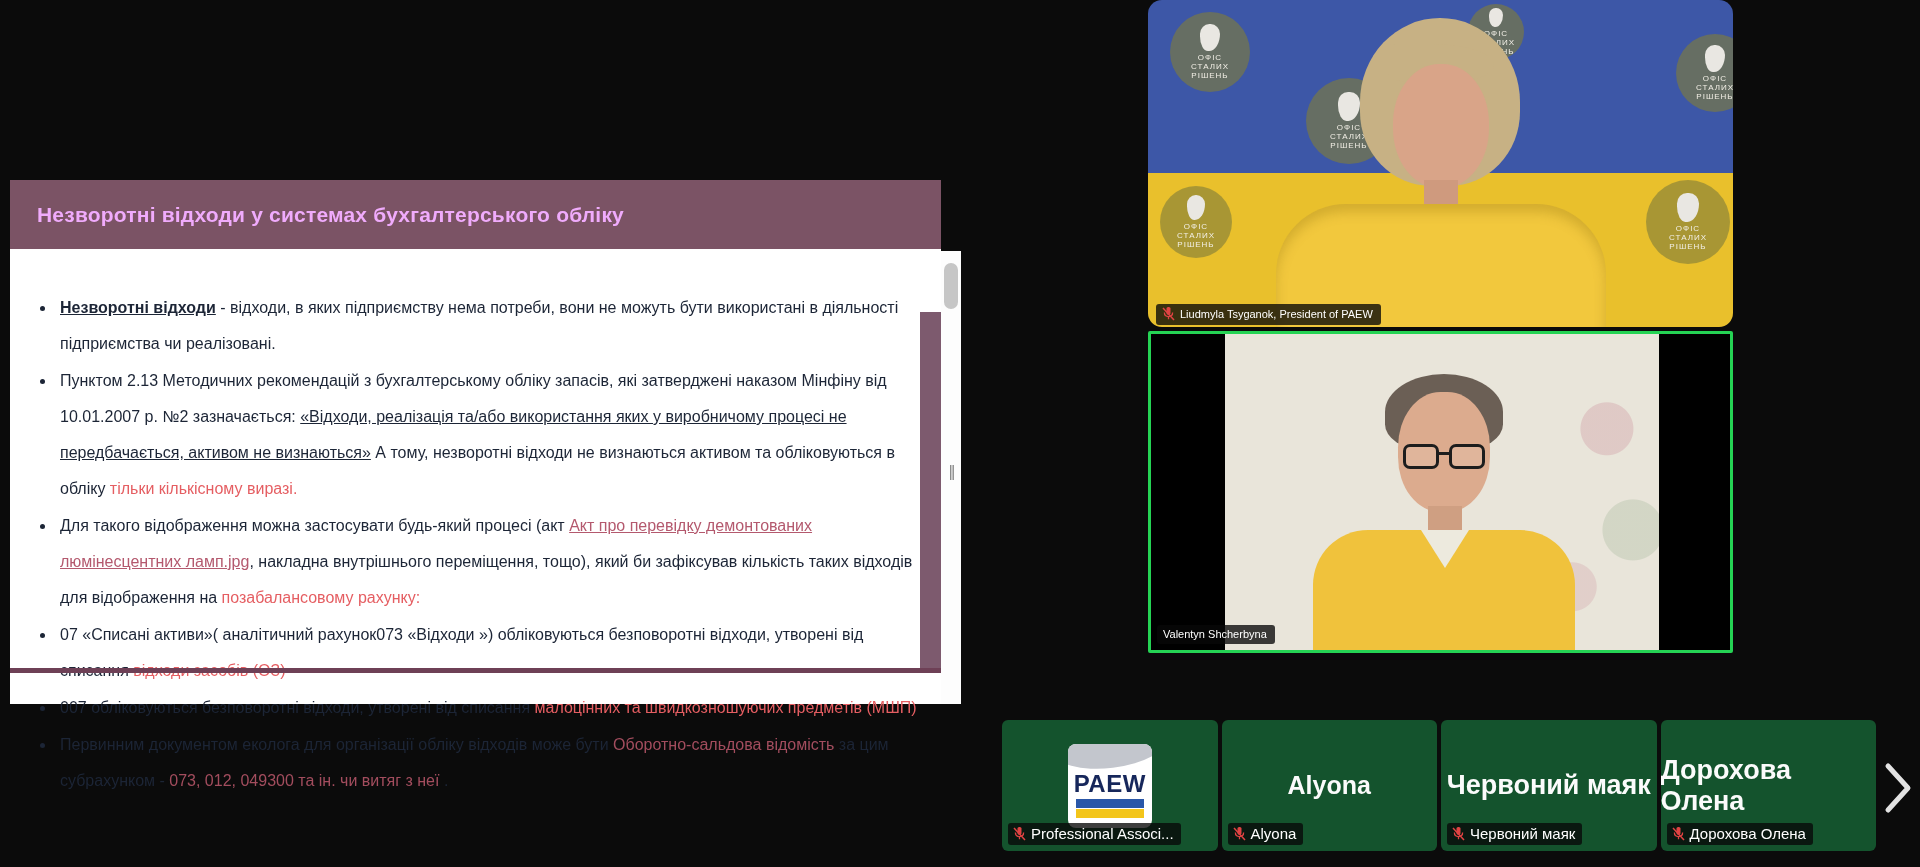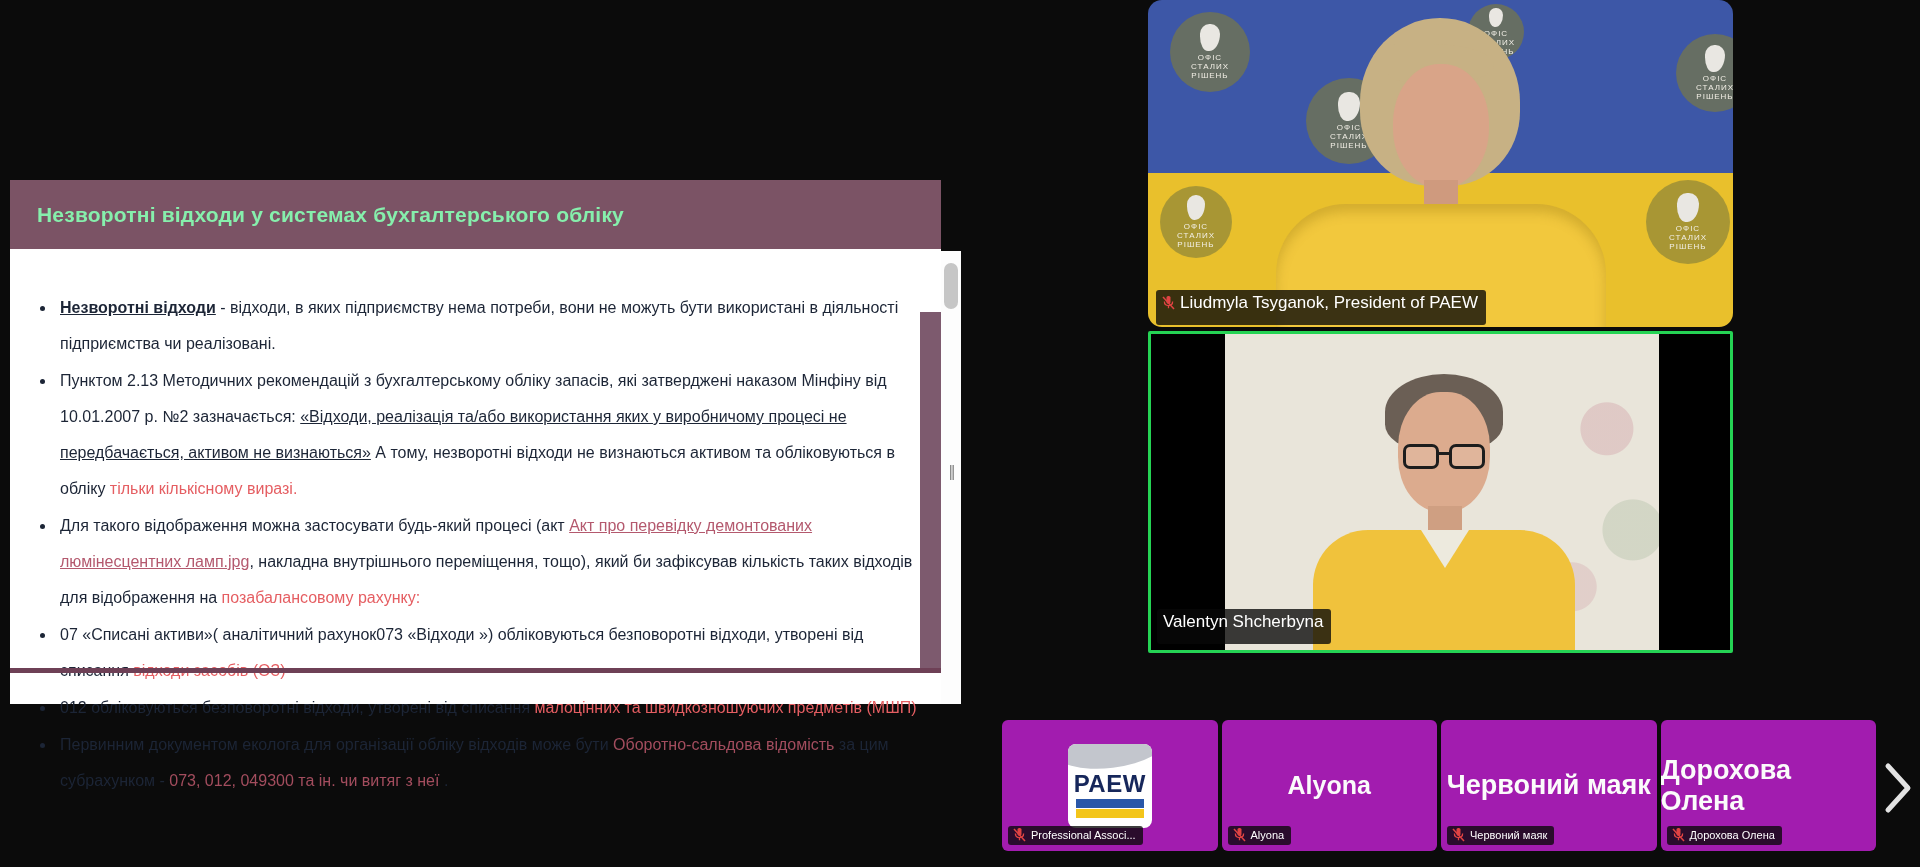--- a/index.html
+++ b/index.html
@@ -8,21 +8,21 @@
     --body-text:#1c2536;
   }
   *{margin:0;padding:0;box-sizing:border-box;}
   html,body{width:1920px;height:867px;background:#0b0b0b;overflow:hidden;
     font-family:"Liberation Sans",sans-serif;}
 
   
   .slide{position:absolute;left:10px;top:180px;width:931px;height:524px;background:#fff;}
   .slide-header{position:absolute;left:0;top:0;width:100%;height:69px;background:var(--accent);
     display:flex;align-items:center;padding-left:27px;}
-  .slide-title{color:#86efac;font-size:21px;font-weight:bold;letter-spacing:.2px;}
+  .slide-title{color:#f0abfc;font-size:21px;font-weight:bold;letter-spacing:.2px;}
   .slide-band{position:absolute;left:910px;top:132px;width:21px;height:356px;background:#7d5a6e;}
   .slide-divider{position:absolute;left:0;top:488px;width:100%;height:5px;background:#6e4056;}
   .slide-bullets{position:absolute;left:46px;top:98px;width:862px;list-style:disc;
     color:var(--body-text);font-size:16px;line-height:36px;margin-top:12px;}
   .slide-bullets li{margin-bottom:1px;padding-left:4px;}
   .seg-plain{}
   .seg-boldu{font-weight:bold;text-decoration:underline;}
   .seg-underline{text-decoration:underline;}
   .seg-red{color:var(--red);}
   .seg-link{color:var(--link);text-decoration:underline;}
@@ -66,30 +66,30 @@
   .m-glass.left{left:178px;} .m-glass.right{left:224px;}
   .m-bridge{position:absolute;left:212px;top:118px;width:14px;height:3px;background:#1d1d1d;}
   .m-neck{position:absolute;left:203px;top:172px;width:34px;height:30px;background:#cf9f82;}
   .m-body{position:absolute;left:88px;top:196px;width:262px;height:126px;background:#f0c23c;
     border-radius:55px 55px 0 0;}
   .m-collar{position:absolute;left:196px;top:196px;width:48px;height:38px;background:#edeade;
     clip-path:polygon(0 0,100% 0,50% 100%);}
 
   
   .nametag{position:absolute;display:flex;align-items:center;gap:5px;background:rgba(8,8,8,.78);
-    color:#fff;font-size:17px;padding:3px 8px 12px 6px;border-radius:3px;white-space:nowrap;}
+    color:#fff;font-size:11px;padding:3px 8px 4px 6px;border-radius:3px;white-space:nowrap;}
   .nametag svg{flex:0 0 auto;}
 
   
   .filmstrip{position:absolute;left:1002px;top:720px;width:874px;height:131px;display:flex;gap:4px;}
-  .strip-tile{position:relative;flex:1;background:#a21caf;border-radius:6px;overflow:hidden;
+  .strip-tile{position:relative;flex:1;background:#14532d;border-radius:6px;overflow:hidden;
     display:flex;align-items:center;justify-content:center;}
   .tile-name{color:#fbfbfb;font-size:27px;font-weight:700;}
   .tile-name.light{font-weight:600;font-size:25px;}
-  .tile-tag{left:6px;bottom:6px;font-size:11px;padding:2px 7px 3px 5px;max-width:200px;
+  .tile-tag{left:6px;bottom:6px;font-size:15px;padding:2px 7px 3px 5px;max-width:200px;
     overflow:hidden;text-overflow:ellipsis;}
 
   .paew-logo{position:relative;width:84px;height:84px;background:#fff;border-radius:8px;overflow:hidden;}
   .paew-swoosh{position:absolute;top:-24px;left:-16px;width:116px;height:48px;background:#c3c6cd;
     border-radius:50%;transform:rotate(-7deg);}
   .paew-text{position:absolute;left:0;top:26px;width:100%;text-align:center;color:#16275b;
     font-size:24px;font-weight:bold;letter-spacing:.5px;}
   .paew-bar{position:absolute;left:8px;width:68px;height:9px;}
   .paew-bar.blue{bottom:20px;background:#2a57a8;}
   .paew-bar.yellow{bottom:10px;background:#f3c51a;}
@@ -102,21 +102,21 @@
 
 <div class="slide">
   <div class="slide-header">
     <span class="slide-title">Незворотні відходи у системах бухгалтерського обліку</span>
   </div>
   <ul class="slide-bullets">
       <li><span class="seg-boldu">Незворотні відходи</span><span class="seg-plain"> - відходи, в яких підприємству нема потреби, вони не можуть бути використані в діяльності підприємства чи реалізовані.</span></li>
       <li><span class="seg-plain">Пунктом 2.13 Методичних рекомендацій з бухгалтерському обліку запасів, які затверджені наказом Мінфіну від 10.01.2007 р. №2 зазначається: </span><span class="seg-underline">«Відходи, реалізація та/або використання яких у виробничому процесі не передбачається, активом не визнаються»</span><span class="seg-plain"> А тому, незворотні відходи не визнаються активом та обліковуються в обліку </span><span class="seg-red">тільки кількісному виразі.</span></li>
       <li><span class="seg-plain">Для такого відображення можна застосувати будь-який процесі (акт </span><span class="seg-link">Акт про перевідку демонтованих люмінесцентних ламп.jpg</span><span class="seg-plain">, накладна внутрішнього переміщення, тощо), який би зафіксував кількість таких відходів для відображення на </span><span class="seg-red">позабалансовому рахунку:</span></li>
       <li><span class="seg-plain">07 «Списані активи»( аналітичний  рахунок073 «Відходи ») обліковуються безповоротні відходи, утворені від списання </span><span class="seg-red">відходи засобів (ОЗ)</span></li>
-      <li><span class="seg-plain">012 обліковуються безповоротні відходи, утворені від списання </span><span class="seg-red">малоцінних та швидкозношуючих предметів (МШП)</span></li>
+      <li><span class="seg-plain">007 обліковуються безповоротні відходи, утворені від списання </span><span class="seg-red">малоцінних та швидкозношуючих предметів (МШП)</span></li>
       <li><span class="seg-plain">Первинним документом еколога для організації обліку відходів може бути </span><span class="seg-bold_accent">Оборотно-сальдова відомість</span><span class="seg-plain"> за цим субрахунком - </span><span class="seg-bold_accent">073, 012, 049300 та ін. чи витяг з неї</span><span class="seg-plain"> .</span></li>
     </ul>
   <div class="slide-band"></div>
   <div class="slide-divider"></div>
 </div>
 
 <div class="scrollstrip">
   <div class="scroll-thumb"></div>
   <div class="resize-handle">||</div>
 </div>

